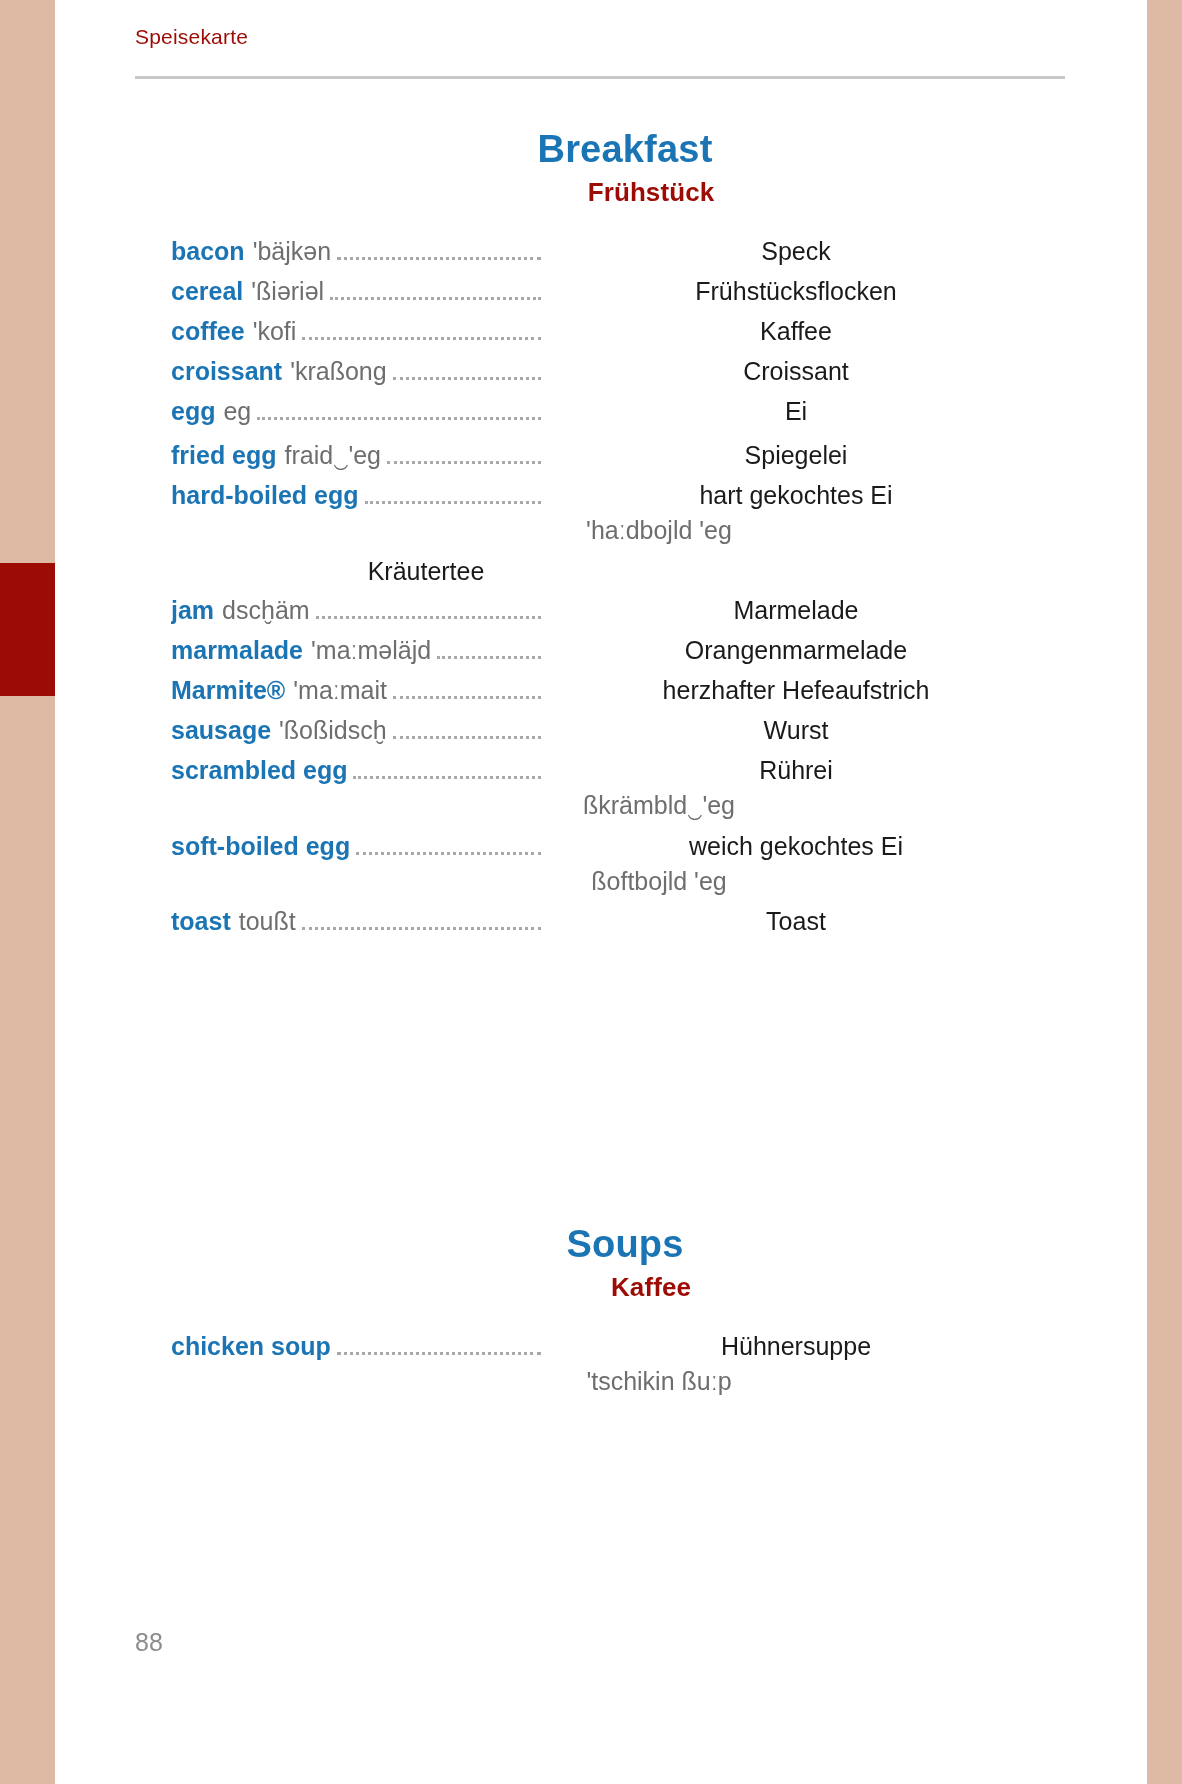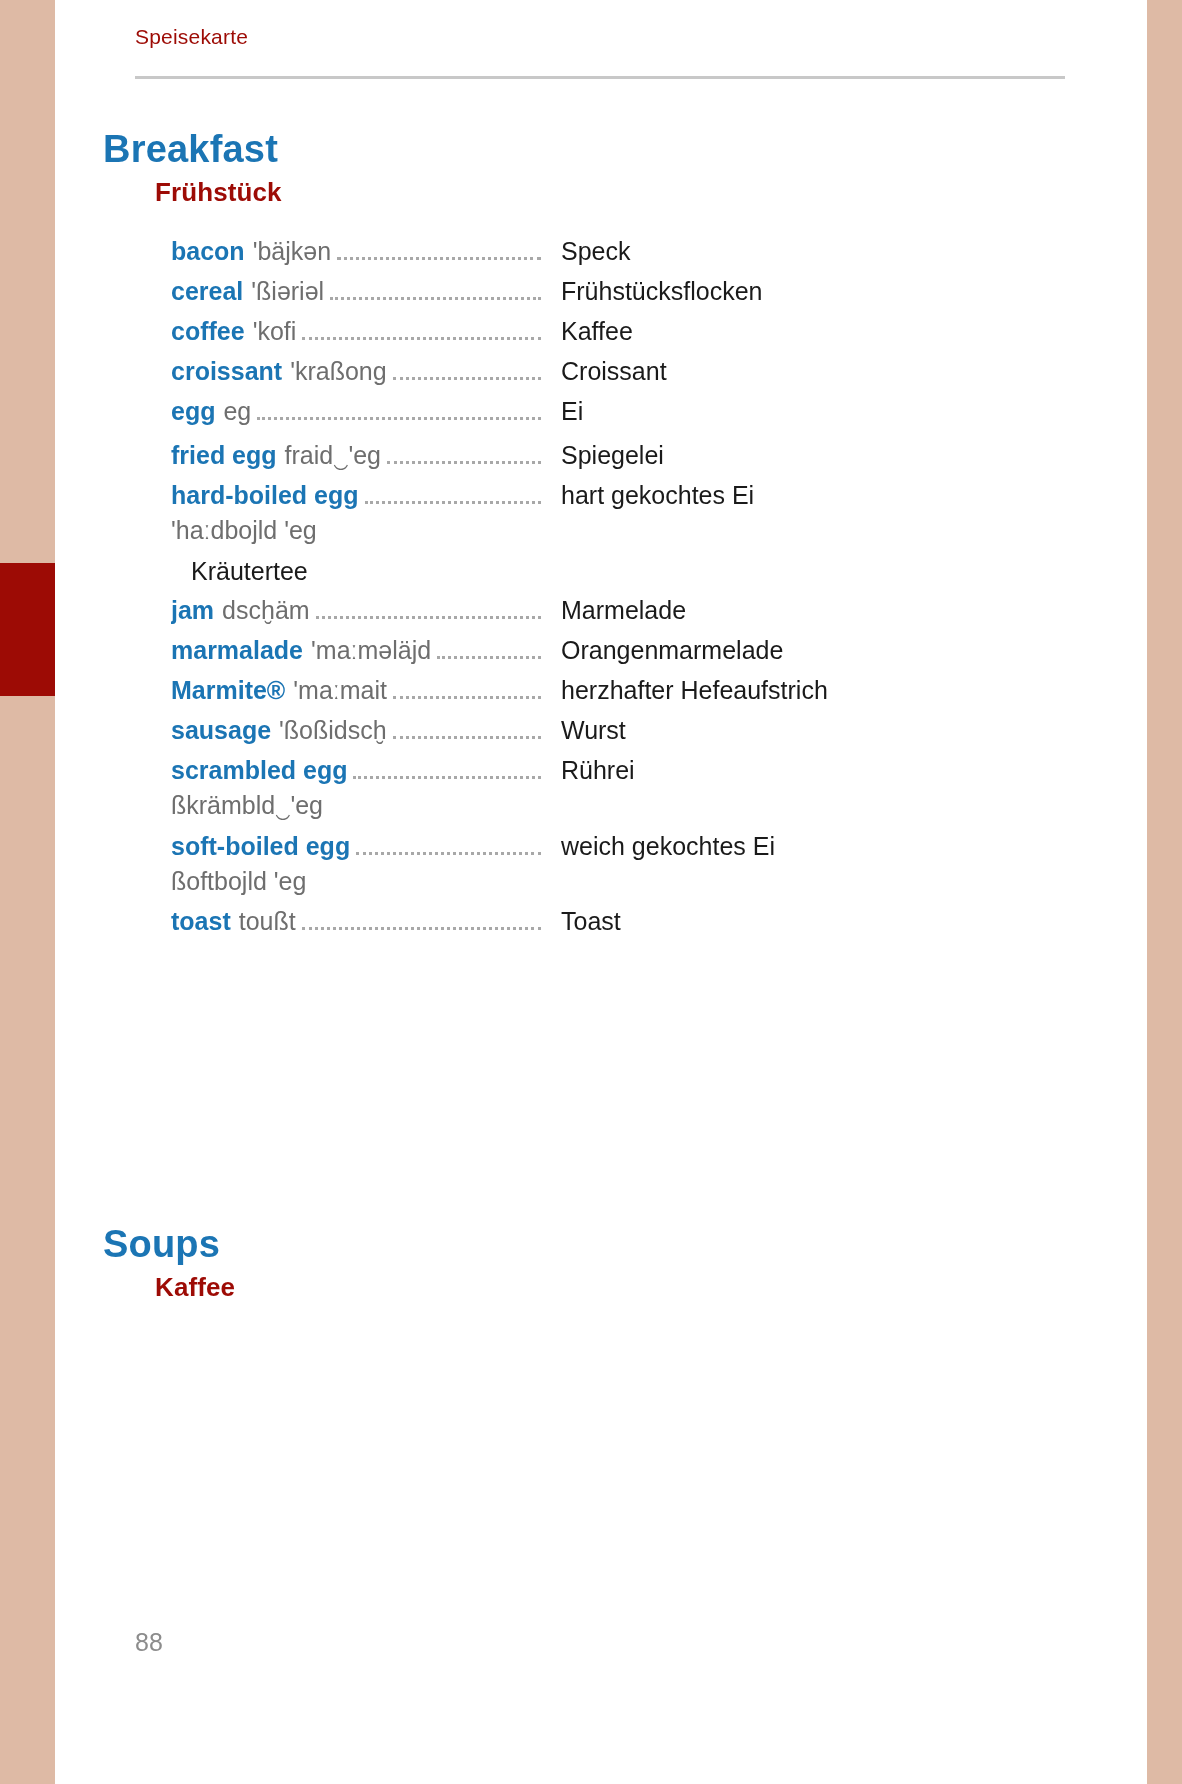--- a/index.html
+++ b/index.html
@@ -42,20 +42,21 @@
   }
 
   
   .page {
     position: absolute;
     left: 55px;
     top: 0;
     width: 969px;
     height: 1784px;
     background: #ffffff;
+    text-align: center;
   }
 
   .running-head {
     position: absolute;
     left: 80px;
     top: 25px;
     font-size: 21px;
     color: #9d0b05;
     letter-spacing: 0.2px;
   }
@@ -327,18 +328,30 @@
                 <span class="leader"></span>
               </div>
               <div class="translation">Toast</div>
             </div>
           </div>
         </div>
       </div>
       <div class="section" style="top: 1225px;">
         <h1 class="section-title-en">Soups</h1>
         <h2 class="section-title-de">Kaffee</h2>
+        <div class="entries">
+          <div class="entry two-line">
+            <div class="entry-main">
+              <div class="entry-left">
+                <span class="headword">chicken soup</span>
+                <span class="leader"></span>
+              </div>
+              <div class="translation">Hühnersuppe</div>
+            </div>
+            <div class="pron-line2">'tschikin ßuːp</div>
+          </div>
+        </div>
       </div>
     </div>
 
   <div class="page-number">88</div>
 
 </div>
 
 </body></html>

